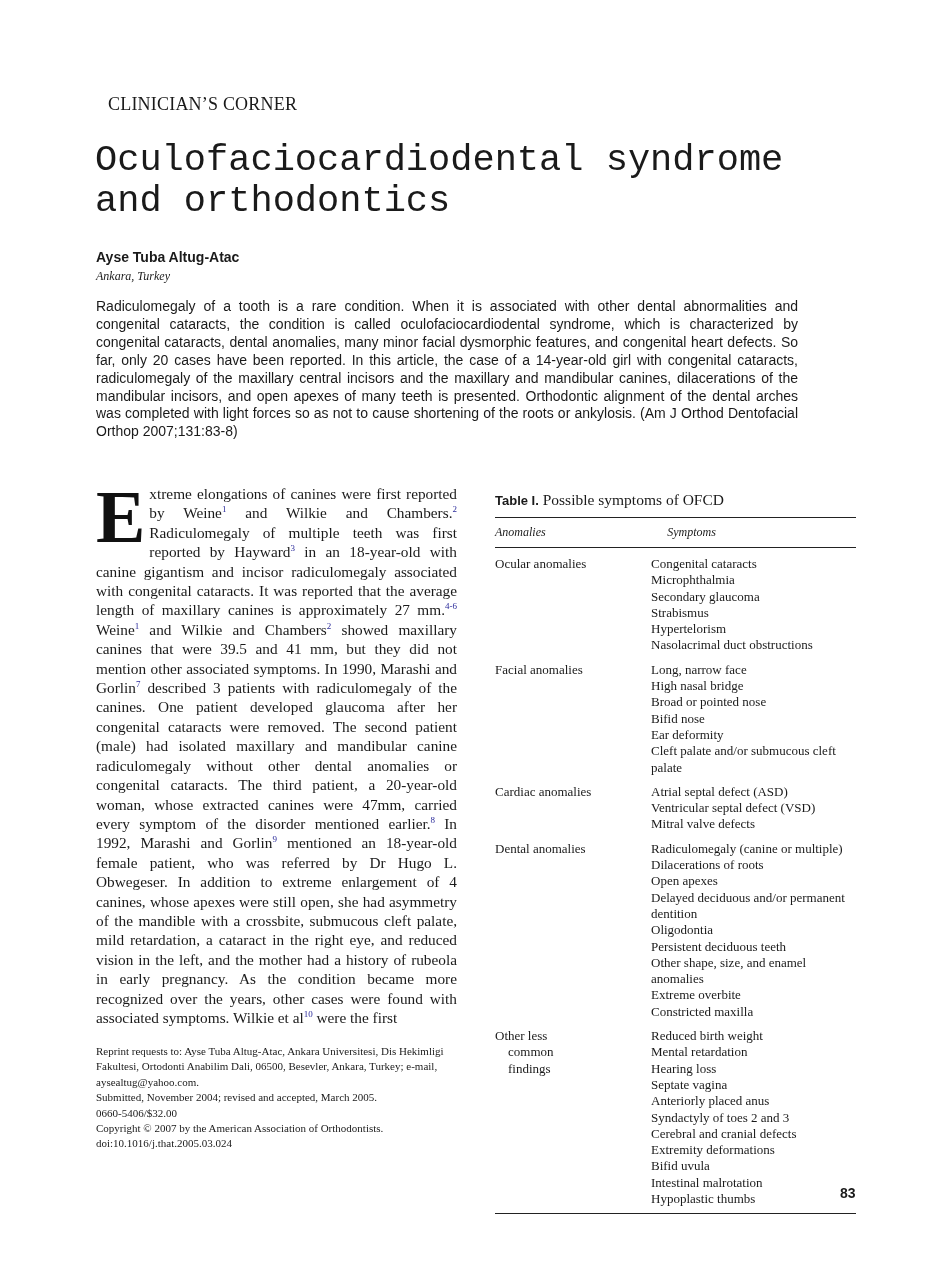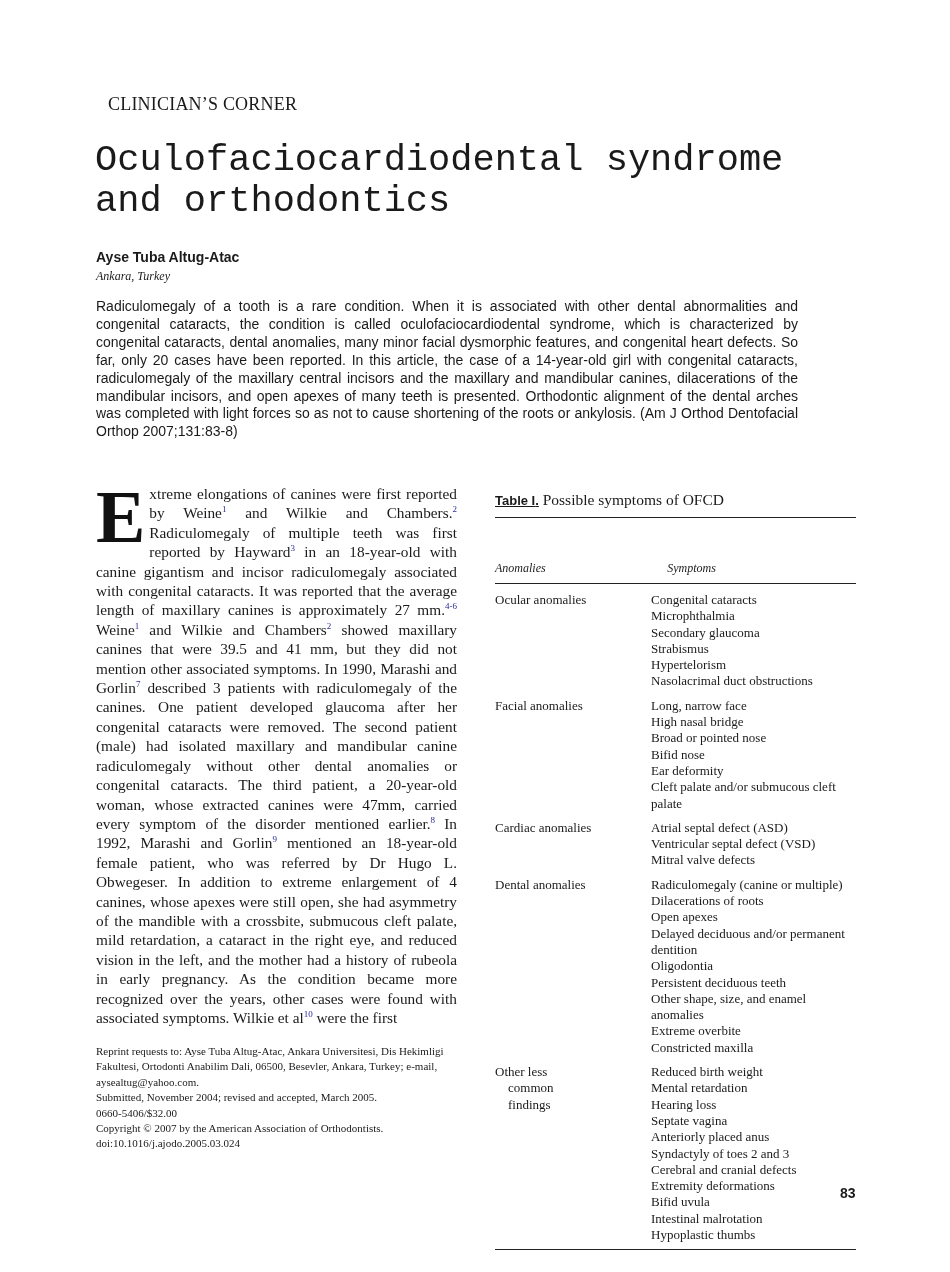--- a/index.html
+++ b/index.html
@@ -18,24 +18,24 @@
   #body-col p { margin:0; }
   .dropcap { float:left; font-size:74px; line-height:58px; font-weight:bold; margin:4px 4px 0 0; padding:0; color:#111; }
   sup { font-size:9px; line-height:0; vertical-align:super; }
   .ref { color:#2a2a9a; }
 
   #footnotes { position:absolute; left:96px; top:1044px; width:361px; font-size:11px; line-height:15.4px; }
   #footnotes div { text-align:left; }
 
   #table { position:absolute; left:495px; top:491px; width:361px; }
   #table-caption { font-size:15.5px; margin:0 0 8px 0; }
-  #table-caption .lbl { font-size:13px; font-weight:bold;text-decoration:underline; }
+  #table-caption .lbl { font-size:13px; font-weight:bold; }
   .rule-top { border-top:1px solid #222; }
   .rule-head { border-top:1.6px solid #222; }
-  #table-head { display:flex; font-size:12px; font-style:italic; height:29px; align-items:center;margin-top:36px; }
+  #table-head { display:flex; font-size:12px; font-style:italic; height:29px; align-items:center; }
   #table-head .c1 { width:112px; }
   #table-head .c2 { flex:1; text-align:center; padding-right:80px; }
   .grp { display:flex; font-size:13px; line-height:16.3px; margin-top:8px;gap:44px; }
   .grp:first-of-type { margin-top:8px; }
   .grp .c1 { width:112px; flex:none; }
   .grp .c1 .ind { display:block; padding-left:0; }
   .grp .c1 .ind2 { display:block; padding-left:13px; }
   .grp .c2 { flex:1; }
   #table-bottom { border-top:1px solid #222; margin-top:6px; }
 
@@ -58,21 +58,21 @@
 
 <div id="body-col" class="serif">
   <p><span class="dropcap">E</span><span id="body-flow"><span>xtreme elongations of canines were first reported by Weine</span><sup class="ref" style="color: rgb(42, 42, 154);">1</sup><span> and Wilkie and Chambers.</span><sup class="ref" style="color: rgb(42, 42, 154);">2</sup><span> Radiculomegaly of multiple teeth was first reported by Hayward</span><sup class="ref" style="color: rgb(42, 42, 154);">3</sup><span> in an 18-year-old with canine gigantism and incisor radiculomegaly associated with congenital cataracts. It was reported that the average length of maxillary canines is approximately 27 mm.</span><sup class="ref" style="color: rgb(42, 42, 154);">4-6</sup><span> Weine</span><sup class="ref" style="color: rgb(42, 42, 154);">1</sup><span> and Wilkie and Chambers</span><sup class="ref" style="color: rgb(42, 42, 154);">2</sup><span> showed maxillary canines that were 39.5 and 41 mm, but they did not mention other associated symptoms. In 1990, Marashi and Gorlin</span><sup class="ref" style="color: rgb(42, 42, 154);">7</sup><span> described 3 patients with radiculomegaly of the canines. One patient developed glaucoma after her congenital cataracts were removed. The second patient (male) had isolated maxillary and mandibular canine radiculomegaly without other dental anomalies or congenital cataracts. The third patient, a 20-year-old woman, whose extracted canines were 47mm, carried every symptom of the disorder mentioned earlier.</span><sup class="ref" style="color: rgb(42, 42, 154);">8</sup><span> In 1992, Marashi and Gorlin</span><sup class="ref" style="color: rgb(42, 42, 154);">9</sup><span> mentioned an 18-year-old female patient, who was referred by Dr Hugo L. Obwegeser. In addition to extreme enlargement of 4 canines, whose apexes were still open, she had asymmetry of the mandible with a crossbite, submucous cleft palate, mild retardation, a cataract in the right eye, and reduced vision in the left, and the mother had a history of rubeola in early pregnancy. As the condition became more recognized over the years, other cases were found with associated symptoms. Wilkie et al</span><sup class="ref" style="color: rgb(42, 42, 154);">10</sup><span> were the first</span></span></p>
 </div>
 
 <div id="footnotes" class="serif">
     <div>Reprint requests to: Ayse Tuba Altug-Atac, Ankara Universitesi, Dis Hekimligi Fakultesi, Ortodonti Anabilim Dali, 06500, Besevler, Ankara, Turkey; e-mail, aysealtug@yahoo.com.</div>
     <div>Submitted, November 2004; revised and accepted, March 2005.</div>
     <div>0660-5406/$32.00</div>
     <div>Copyright © 2007 by the American Association of Orthodontists.</div>
-    <div>doi:10.1016/j.ajodo.2005.03.024</div>
+    <div>doi:10.1016/j.that.2005.03.024</div>
   </div>
 
 <div id="table" class="serif">
   <div id="table-caption">
     <span class="lbl sans">Table I</span><span class="lbl sans">.</span>
     <span>Possible symptoms of OFCD</span>
   </div>
   <div class="rule-top"></div>
   <div id="table-head">
     <span class="c1">Anomalies</span>

